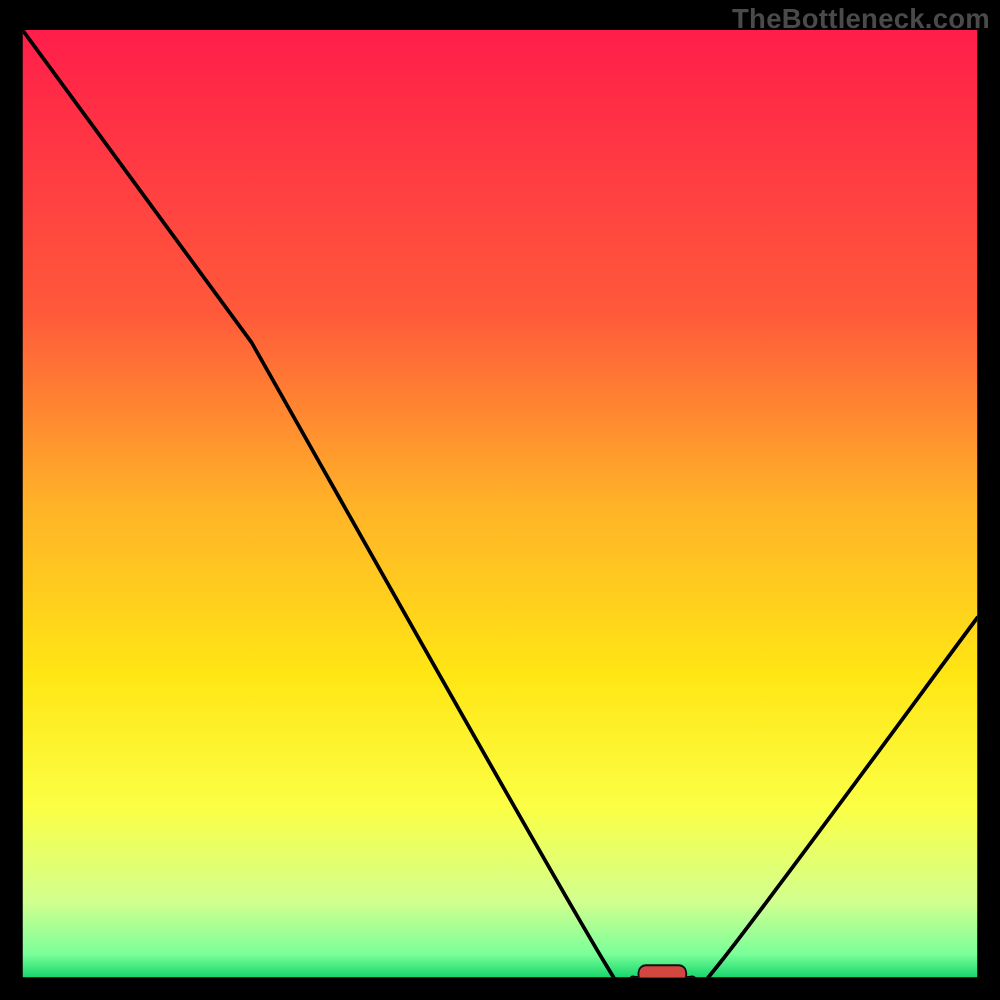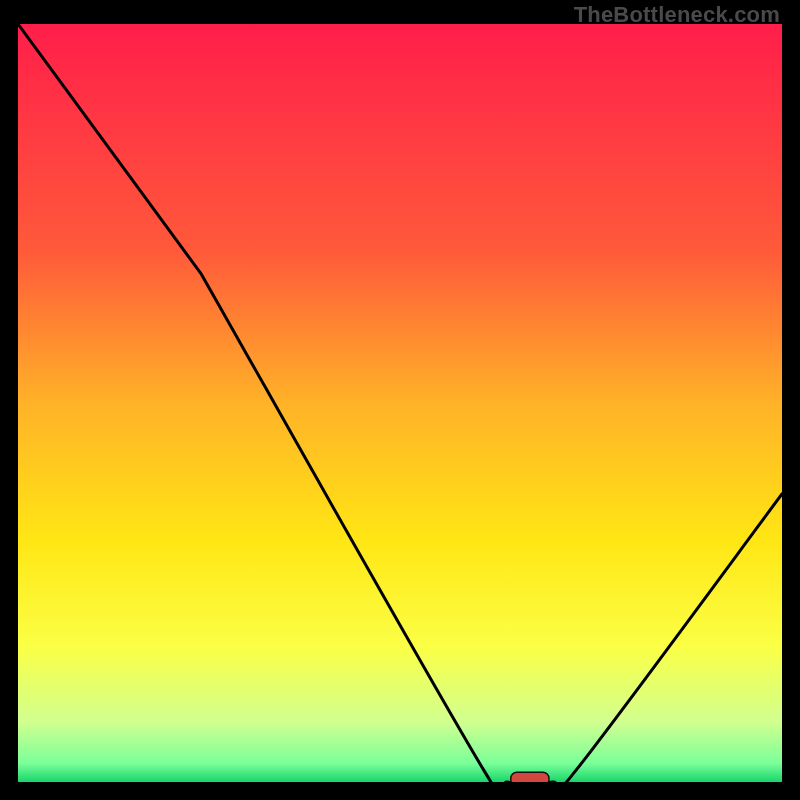--- a/index.html
+++ b/index.html
@@ -22,21 +22,21 @@
   .plot {
     position: absolute;
     left: 0;
     top: 0;
     width: 764px;
     height: 758px;
   }
   .watermark {
     position: absolute;
     top: 2px;
-    right: 20px;
+    right: 8px;
     color: #4a4a4a;
     font-size: 22px;
     font-weight: 600;
     letter-spacing: 0.2px;
   }
   svg { display: block; }
 </style>
 </head>
 <body>
 

